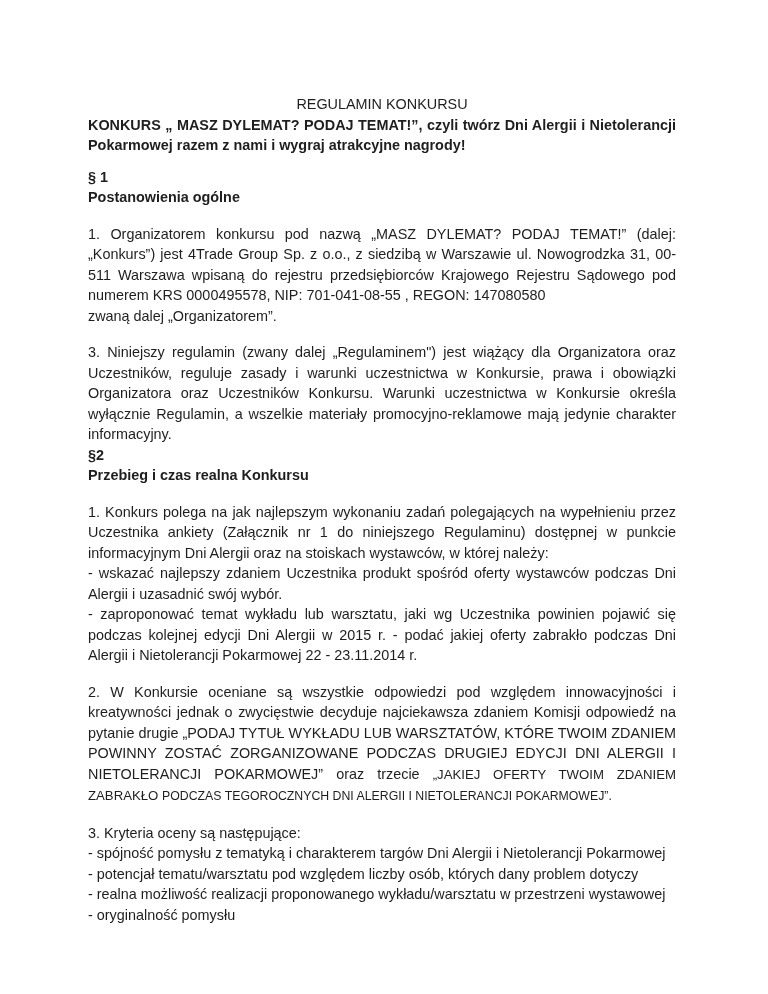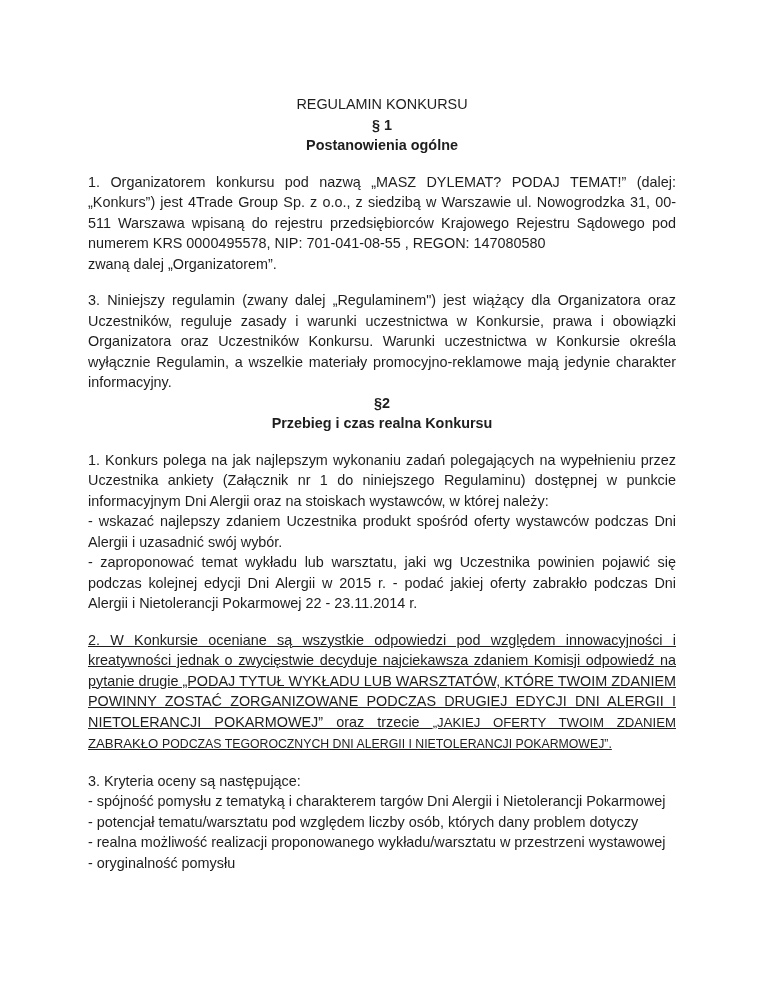--- a/index.html
+++ b/index.html
@@ -25,41 +25,41 @@
     font-weight: normal;
     margin: 0;
   }
   .doc-subtitle {
     font-weight: bold;
     text-align: justify;
     margin: 0 0 11px 0;
   }
   .sec-head {
     font-weight: bold;
-    text-align: center;
     white-space: pre-line;
     margin: 0 0 11px 0;
   }
   .para {
     margin: 16px 0 11px 0;
     text-align: justify;
     white-space: pre-line;
   }
-  .para.flow { white-space: normal; text-decoration: underline; }
+  .para.flow { white-space: normal; }
   .para.tight { margin-bottom: 0; }
   .q-mid   { font-size: 13.2px; }
   .q-small { font-size: 12.3px; }
 </style>
 </head>
 <body>
 
 <div class="page">
 
   <p class="doc-title">REGULAMIN KONKURSU</p>
 
+  <p class="doc-subtitle">KONKURS „ MASZ DYLEMAT? PODAJ TEMAT!”, czyli twórz Dni Alergii i Nietolerancji Pokarmowej razem z nami i wygraj atrakcyjne nagrody!</p>
 
   <div class="sec-head"><span>§ 1</span>
 <span>Postanowienia ogólne</span></div>
 
   <p class="para">1. Organizatorem konkursu pod nazwą „MASZ DYLEMAT? PODAJ TEMAT!” (dalej: „Konkurs”) jest 4Trade Group Sp. z o.o., z siedzibą w Warszawie ul. Nowogrodzka 31, 00-511 Warszawa wpisaną do rejestru przedsiębiorców Krajowego Rejestru Sądowego pod numerem KRS 0000495578, NIP: 701-041-08-55 , REGON: 147080580
 zwaną dalej „Organizatorem”.</p>
 
 
   <p class="para tight">3. Niniejszy regulamin (zwany dalej „Regulaminem") jest wiążący dla Organizatora oraz Uczestników, reguluje zasady i warunki uczestnictwa w Konkursie, prawa i obowiązki Organizatora oraz Uczestników Konkursu. Warunki uczestnictwa w Konkursie określa wyłącznie Regulamin, a wszelkie materiały promocyjno-reklamowe mają jedynie charakter informacyjny.</p>
 

